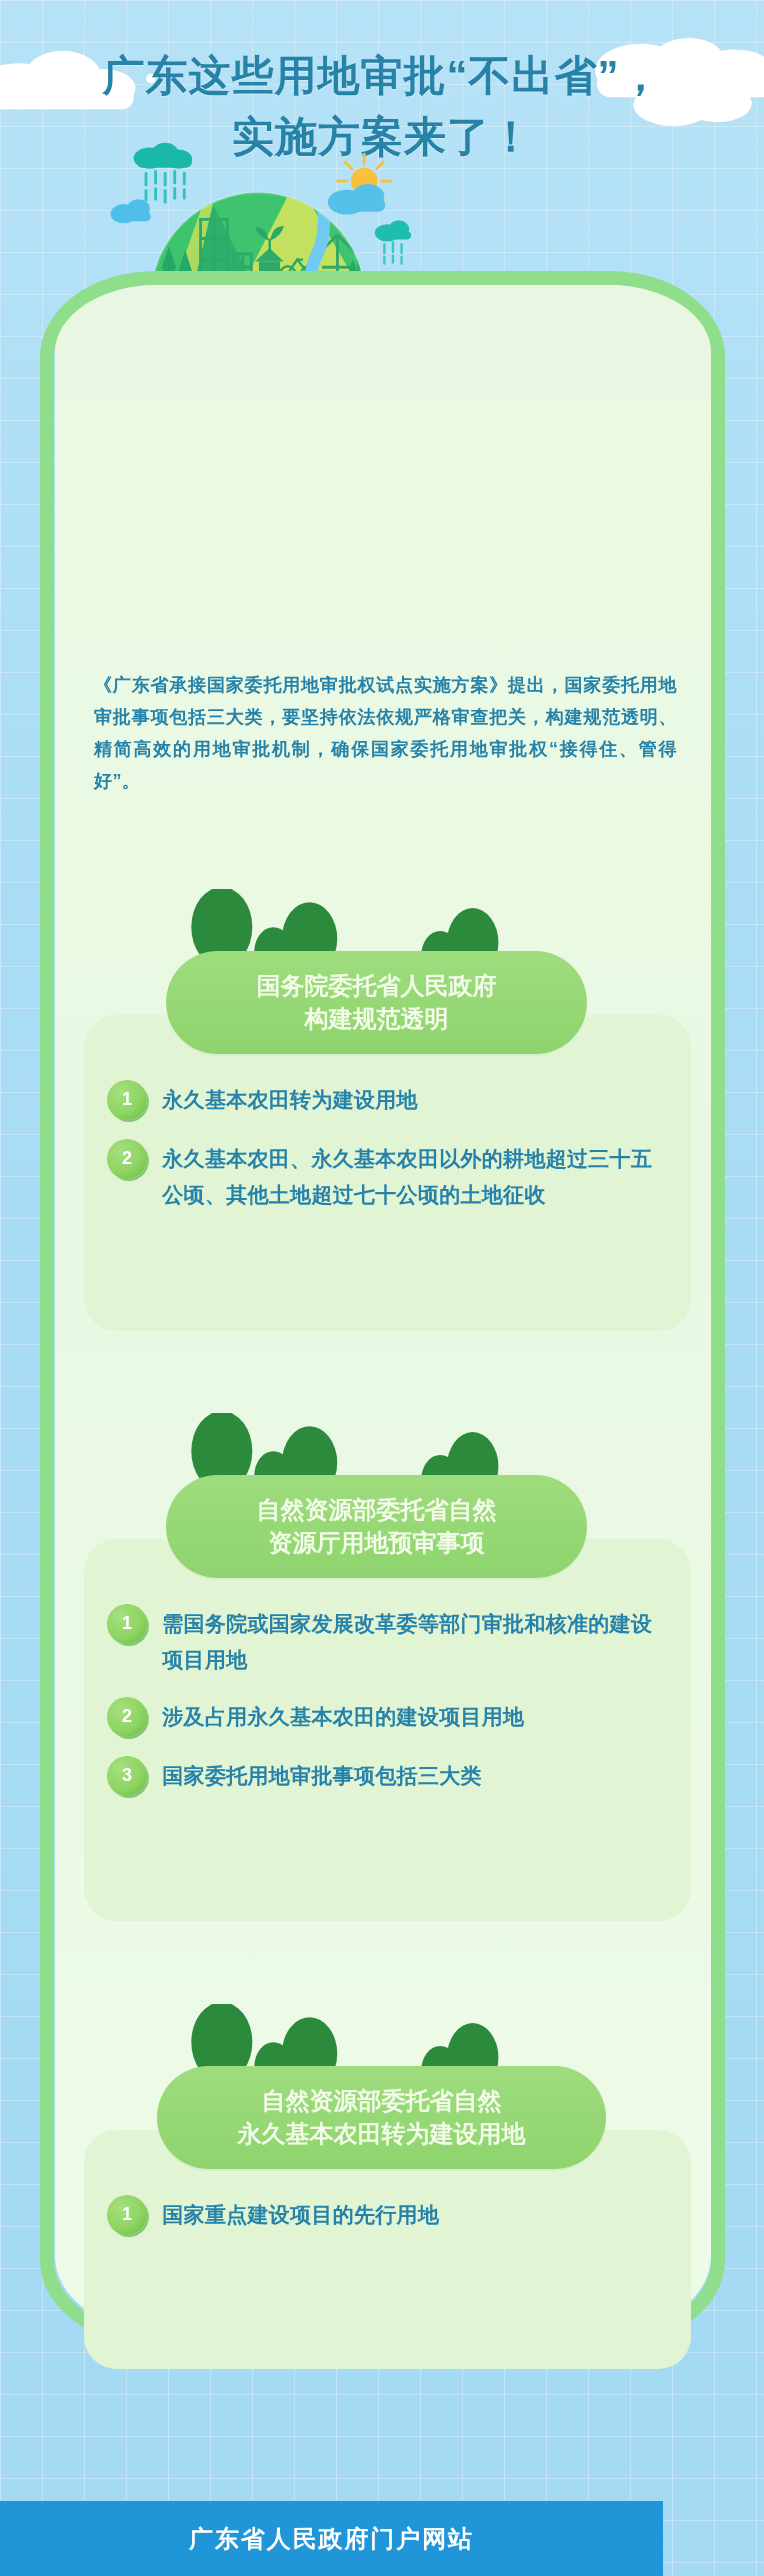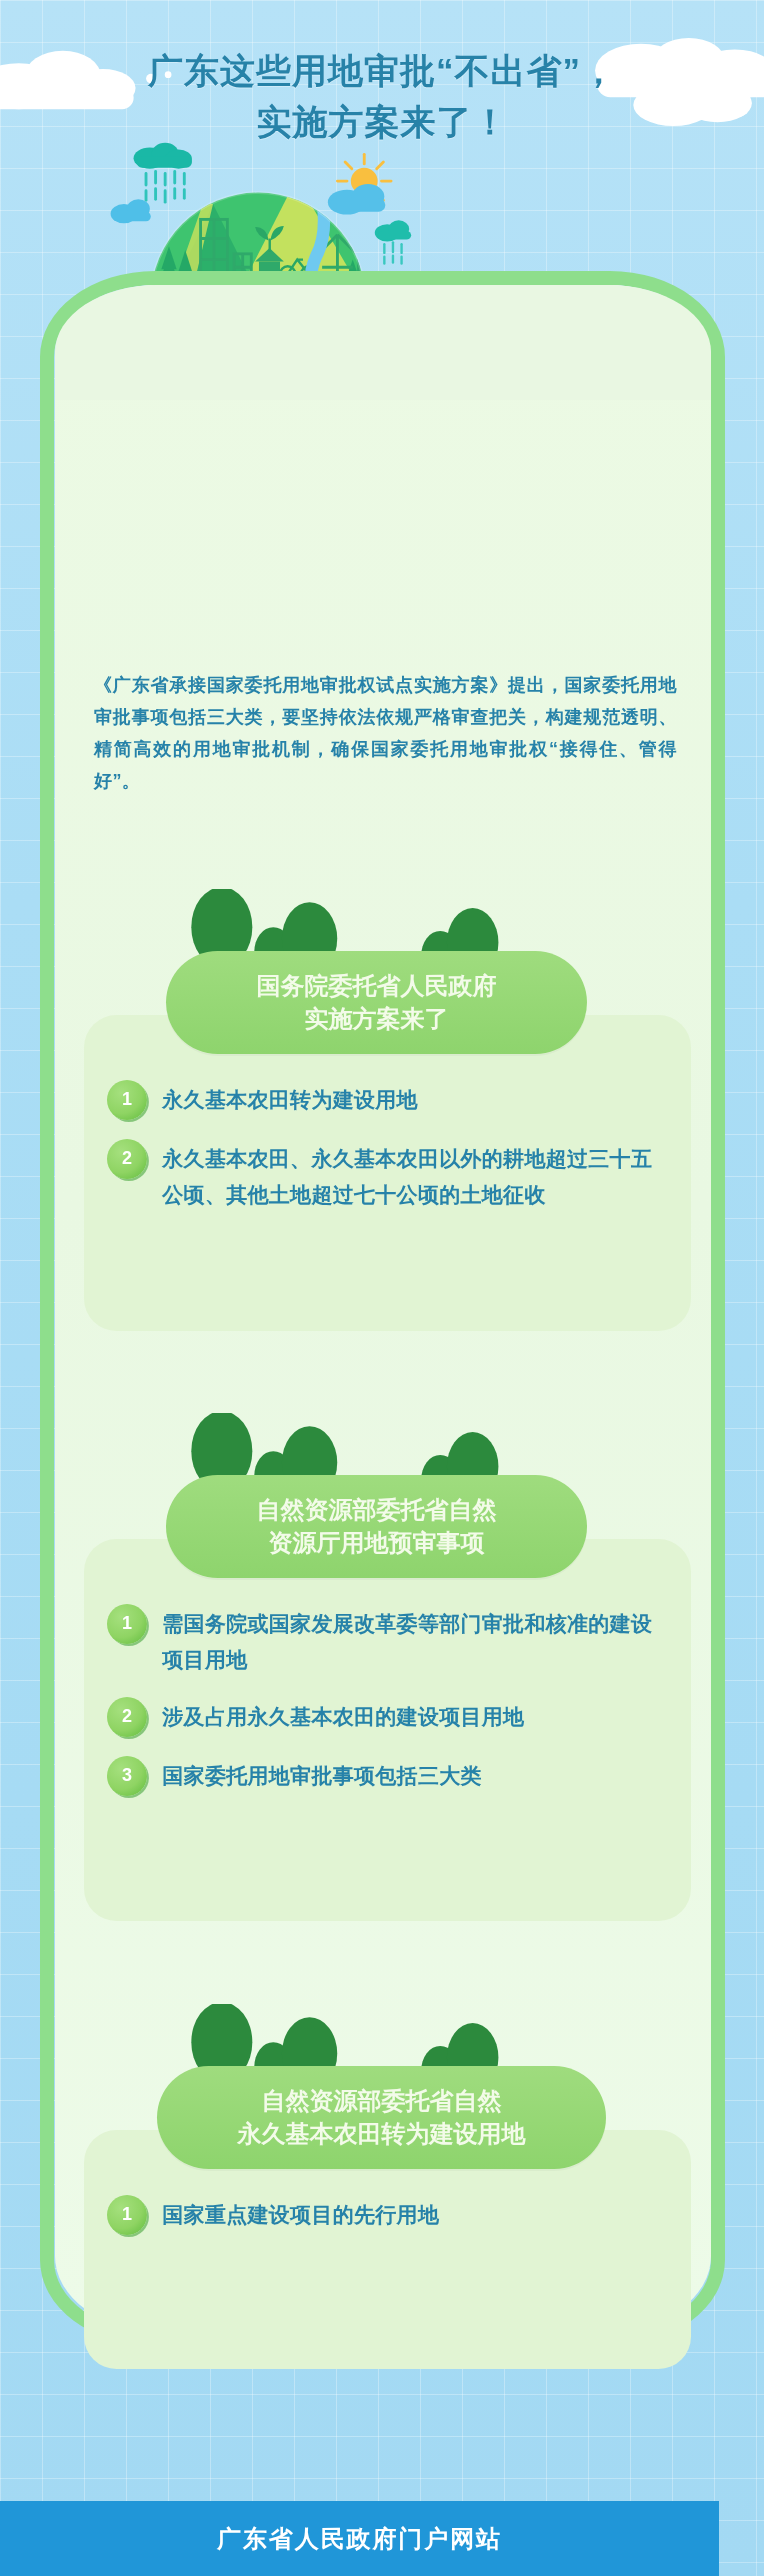--- a/index.html
+++ b/index.html
@@ -21,21 +21,21 @@
     background-image:
       repeating-linear-gradient(to right, rgba(255,255,255,.30) 0 1.4px, transparent 1.4px 42px),
       repeating-linear-gradient(to bottom, rgba(255,255,255,.30) 0 1.4px, transparent 1.4px 42px);
   }
   .cloudwrap{position:absolute;}
 
   
   .title{
     position:absolute; left:0; right:0; top:46px; text-align:center;
     color:#2782a8; font-weight:bold; letter-spacing:1px;
-    font-size:35px; line-height:1.45; text-shadow:0 1px 0 rgba(255,255,255,.35);
+    font-size:42px; line-height:1.45; text-shadow:0 1px 0 rgba(255,255,255,.35);
   }
   .title .l2{display:block;}
 
   
   .hero{position:absolute; left:100px; top:139px; width:316px; height:268px;}
   .hands{position:absolute; left:115px; top:339px; width:296px; height:86px;}
 
   
   .card-outline{
     position:absolute; left:40px; top:271px; width:685px; height:2075px;
@@ -87,21 +87,21 @@
     margin-right:15.3px; margin-top:1.9px;
     box-shadow:1.9px 1.9px 0 rgba(60,160,50,.55);
   }
   .itxt{
     color:#2682a9; font-size:21px; font-weight:bold; line-height:1.72;
     letter-spacing:0.3px; padding-top:3.8px;
   }
 
   
   .footer{
-    position:absolute; left:0; bottom:0; width:719px; height:75px;
+    position:absolute; left:0; bottom:0; width:663px; height:75px;
     background:#2096d8; display:flex; align-items:center; justify-content:center;
   }
   .footer span{color:#fff; font-size:24px; font-weight:bold; letter-spacing:1.9px;}
 
   svg{display:block;}
 </style>
 </head>
 <body>
 
 <div class="sky"></div>
@@ -329,21 +329,21 @@
     <g>
       <rect x="318" y="48" width="9" height="62" fill="#8a5a2b"></rect>
       <path d="M322 66 l-14 -14 M322 80 l14 -14" stroke="#8a5a2b" stroke-width="4" fill="none"></path>
       <ellipse cx="322" cy="56" rx="27" ry="36" fill="#2c8a3d"></ellipse>
     </g>
   </svg>
 
   <div class="pill">
     <span>
       <span>国务院委托省人民政府</span><br>
-      <span>实施方案来了</span>
+      <span>构建规范透明</span>
     </span>
   </div>
 
   <div class="items">
     <div class="item">
       <div class="badge">1</div>
       <div class="itxt">永久基本农田转为建设用地</div>
     </div>
     <div class="item">
       <div class="badge">2</div>

